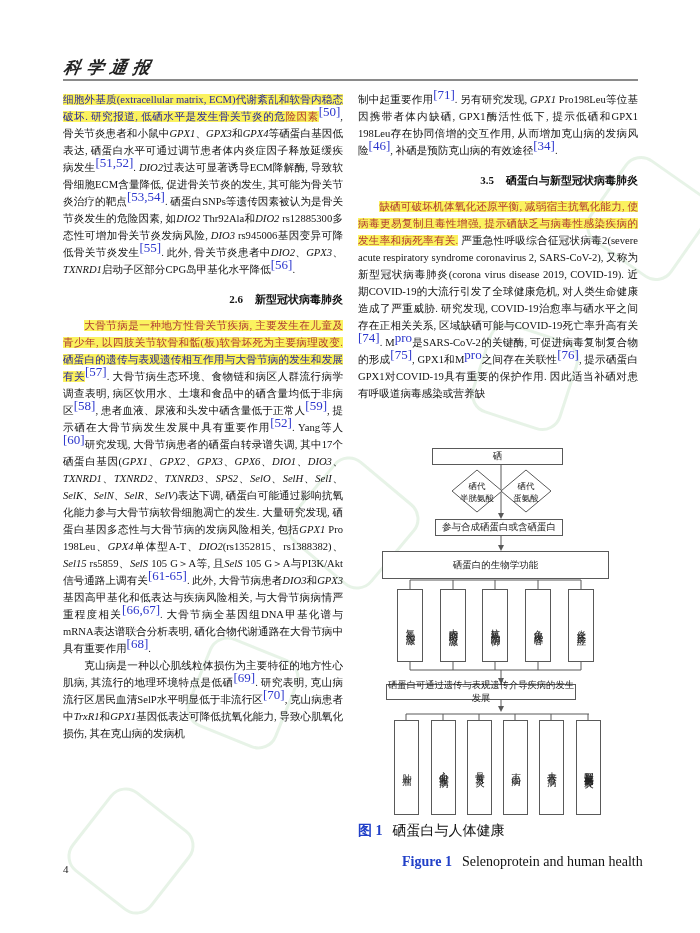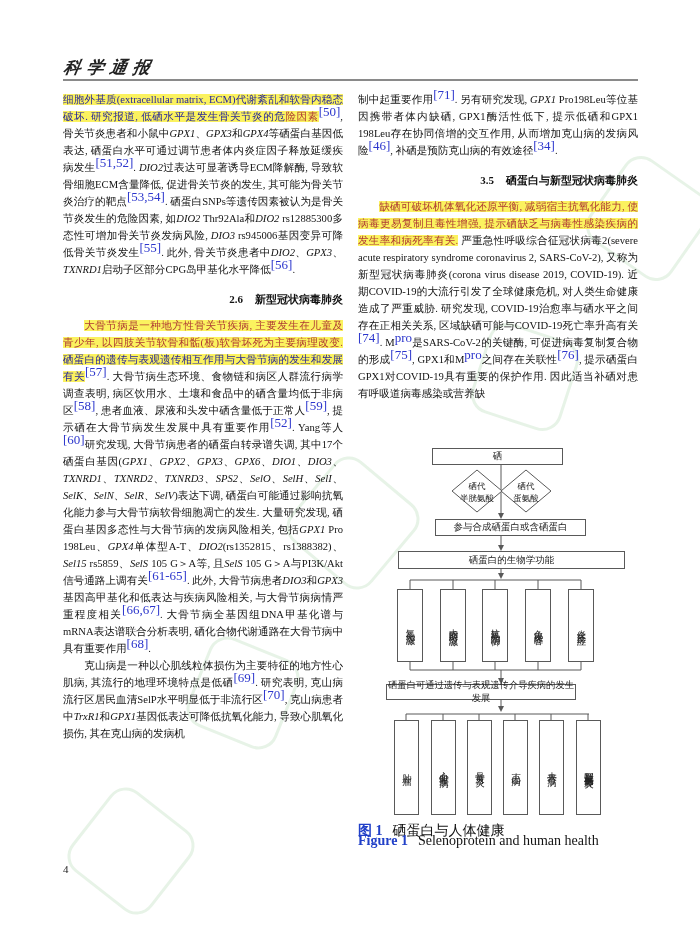--- a/index.html
+++ b/index.html
@@ -105,40 +105,40 @@
       <line x1="48" y1="270" x2="231" y2="270" stroke="#595959" stroke-width="1"></line>
       <line x1="48" y1="270" x2="48" y2="276" stroke="#595959" stroke-width="1"></line>
       <line x1="85" y1="270" x2="85" y2="276" stroke="#595959" stroke-width="1"></line>
       <line x1="121" y1="270" x2="121" y2="276" stroke="#595959" stroke-width="1"></line>
       <line x1="157" y1="270" x2="157" y2="276" stroke="#595959" stroke-width="1"></line>
       <line x1="193" y1="270" x2="193" y2="276" stroke="#595959" stroke-width="1"></line>
       <line x1="230" y1="270" x2="230" y2="276" stroke="#595959" stroke-width="1"></line>
     </svg>
 
     <div class="fbox" style="left:74px;top:4px;width:131px;height:17px;">硒</div>
-    <div class="fbox" style="left:77px;top:75px;width:151px;height:17px;">参与合成硒蛋白或含硒蛋白</div>
-    <div class="fbox" style="left:40px;top:107px;width:227px;height:18px;">硒蛋白的生物学功能</div>
+    <div class="fbox" style="left:77px;top:75px;width:128px;height:17px;">参与合成硒蛋白或含硒蛋白</div>
+    <div class="fbox" style="left:24px;top:107px;width:227px;height:28px;">硒蛋白的生物学功能</div>
 
     <div class="fbox vbox" style="left:39px;top:145px;width:26px;height:73px;">氧化应激</div>
     <div class="fbox vbox" style="left:82px;top:145px;width:26px;height:73px;">内质网应激</div>
     <div class="fbox vbox" style="left:124px;top:145px;width:26px;height:73px;">抗氧化防御</div>
     <div class="fbox vbox" style="left:167px;top:145px;width:26px;height:73px;">免疫应答</div>
     <div class="fbox vbox" style="left:210px;top:145px;width:26px;height:73px;">炎症反应</div>
 
     <div class="fbox" style="left:28px;top:240px;width:190px;height:16px;font-size:9.3px;">硒蛋白可通过遗传与表观遗传介导疾病的发生发展</div>
 
     <div class="fbox vbox" style="left:36px;top:276px;width:25px;height:95px;">肿瘤</div>
     <div class="fbox vbox" style="left:73px;top:276px;width:25px;height:95px;">心血管疾病</div>
     <div class="fbox vbox" style="left:109px;top:276px;width:25px;height:95px;">骨关节炎</div>
     <div class="fbox vbox" style="left:145px;top:276px;width:25px;height:95px;">克山病</div>
     <div class="fbox vbox" style="left:181px;top:276px;width:25px;height:95px;">大骨节病</div>
     <div class="fbox vbox" style="left:218px;top:276px;width:25px;height:95px;letter-spacing:1px;">新型冠状病毒肺炎</div>
 
     <div class="fig-cap" style="top:378px;">
       <span class="cap-label">图 1</span><span>硒蛋白与人体健康</span>
     </div>
-    <div class="fig-cap" style="top:389px;">
+    <div class="fig-cap" style="top:410px;margin-left:44px;">
       <span class="cap-label">Figure 1</span><span>Selenoprotein and human health</span>
     </div>
   </div>
 
   <div id="page-num">4</div>
 </div>
 
 </body></html>

